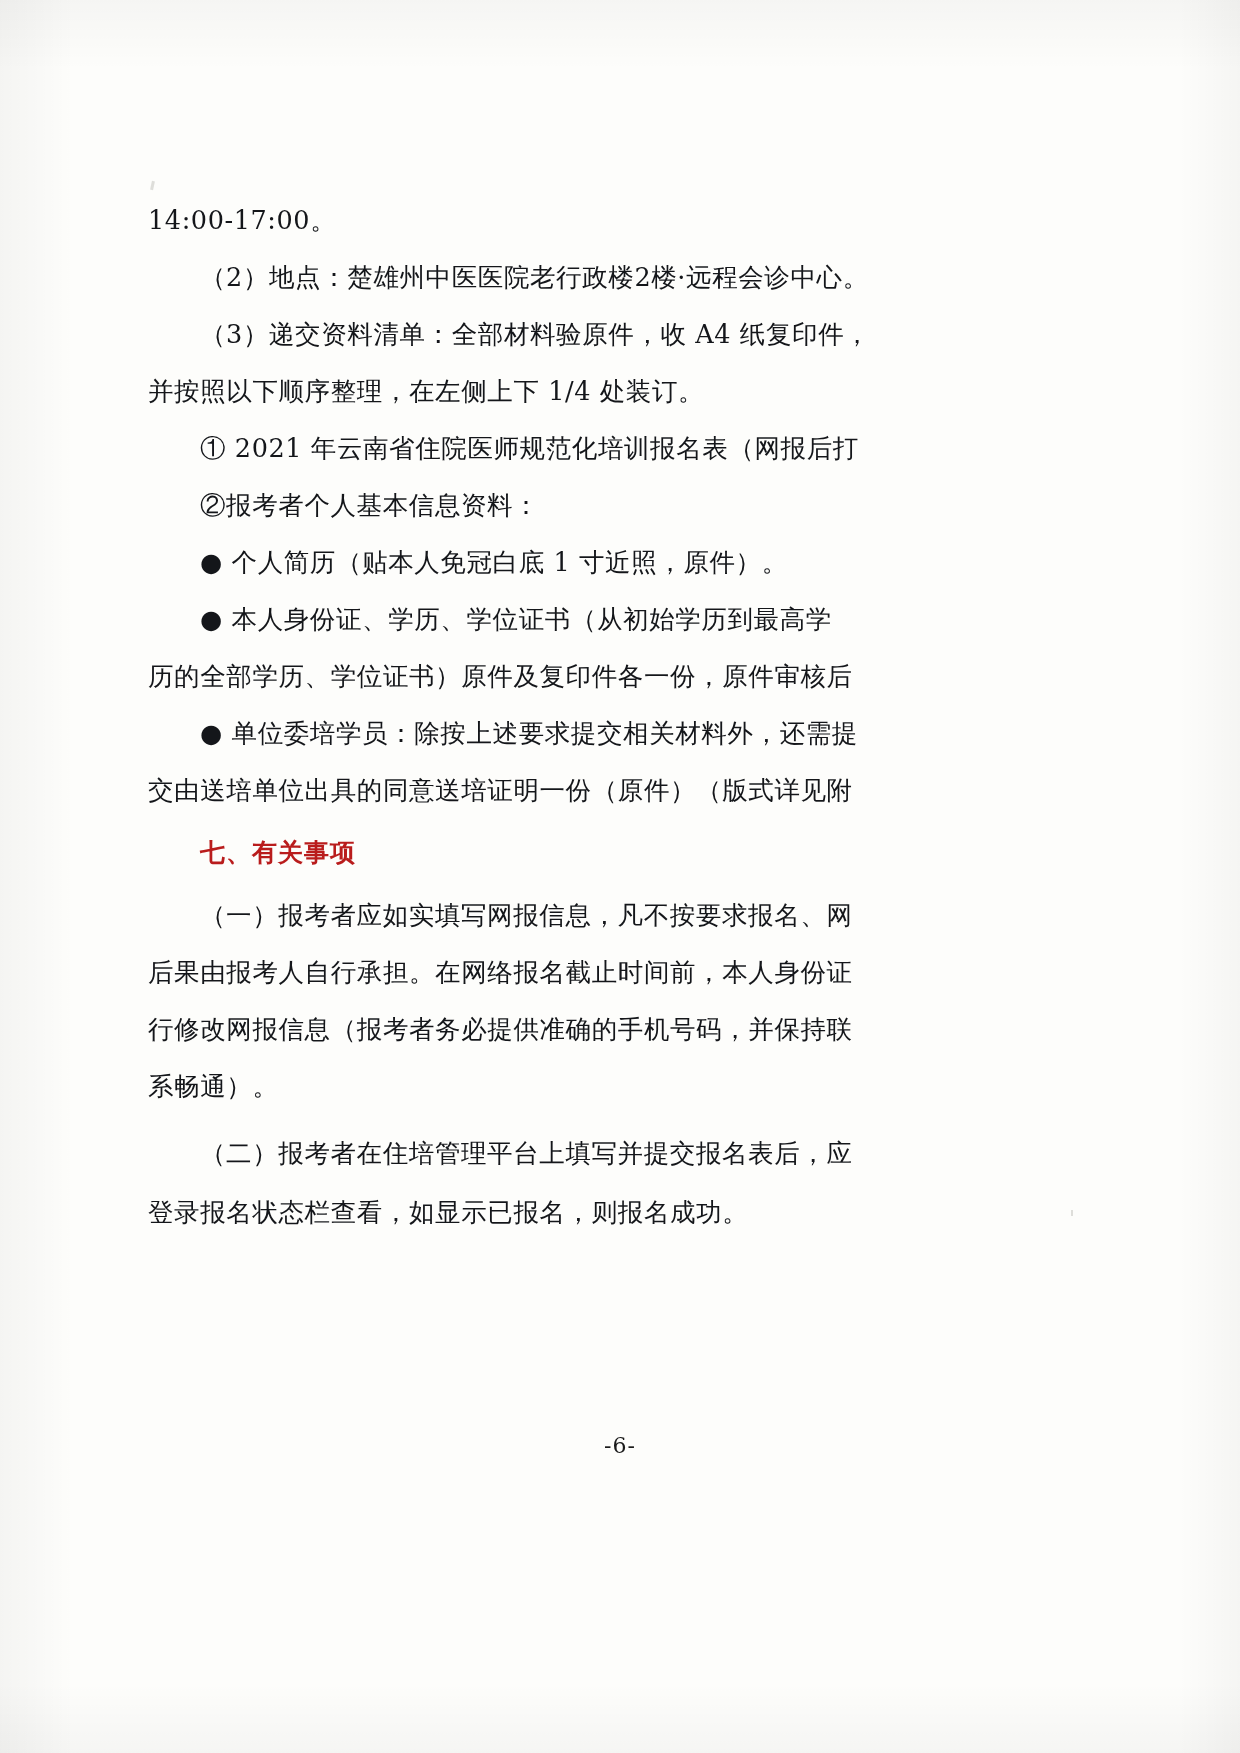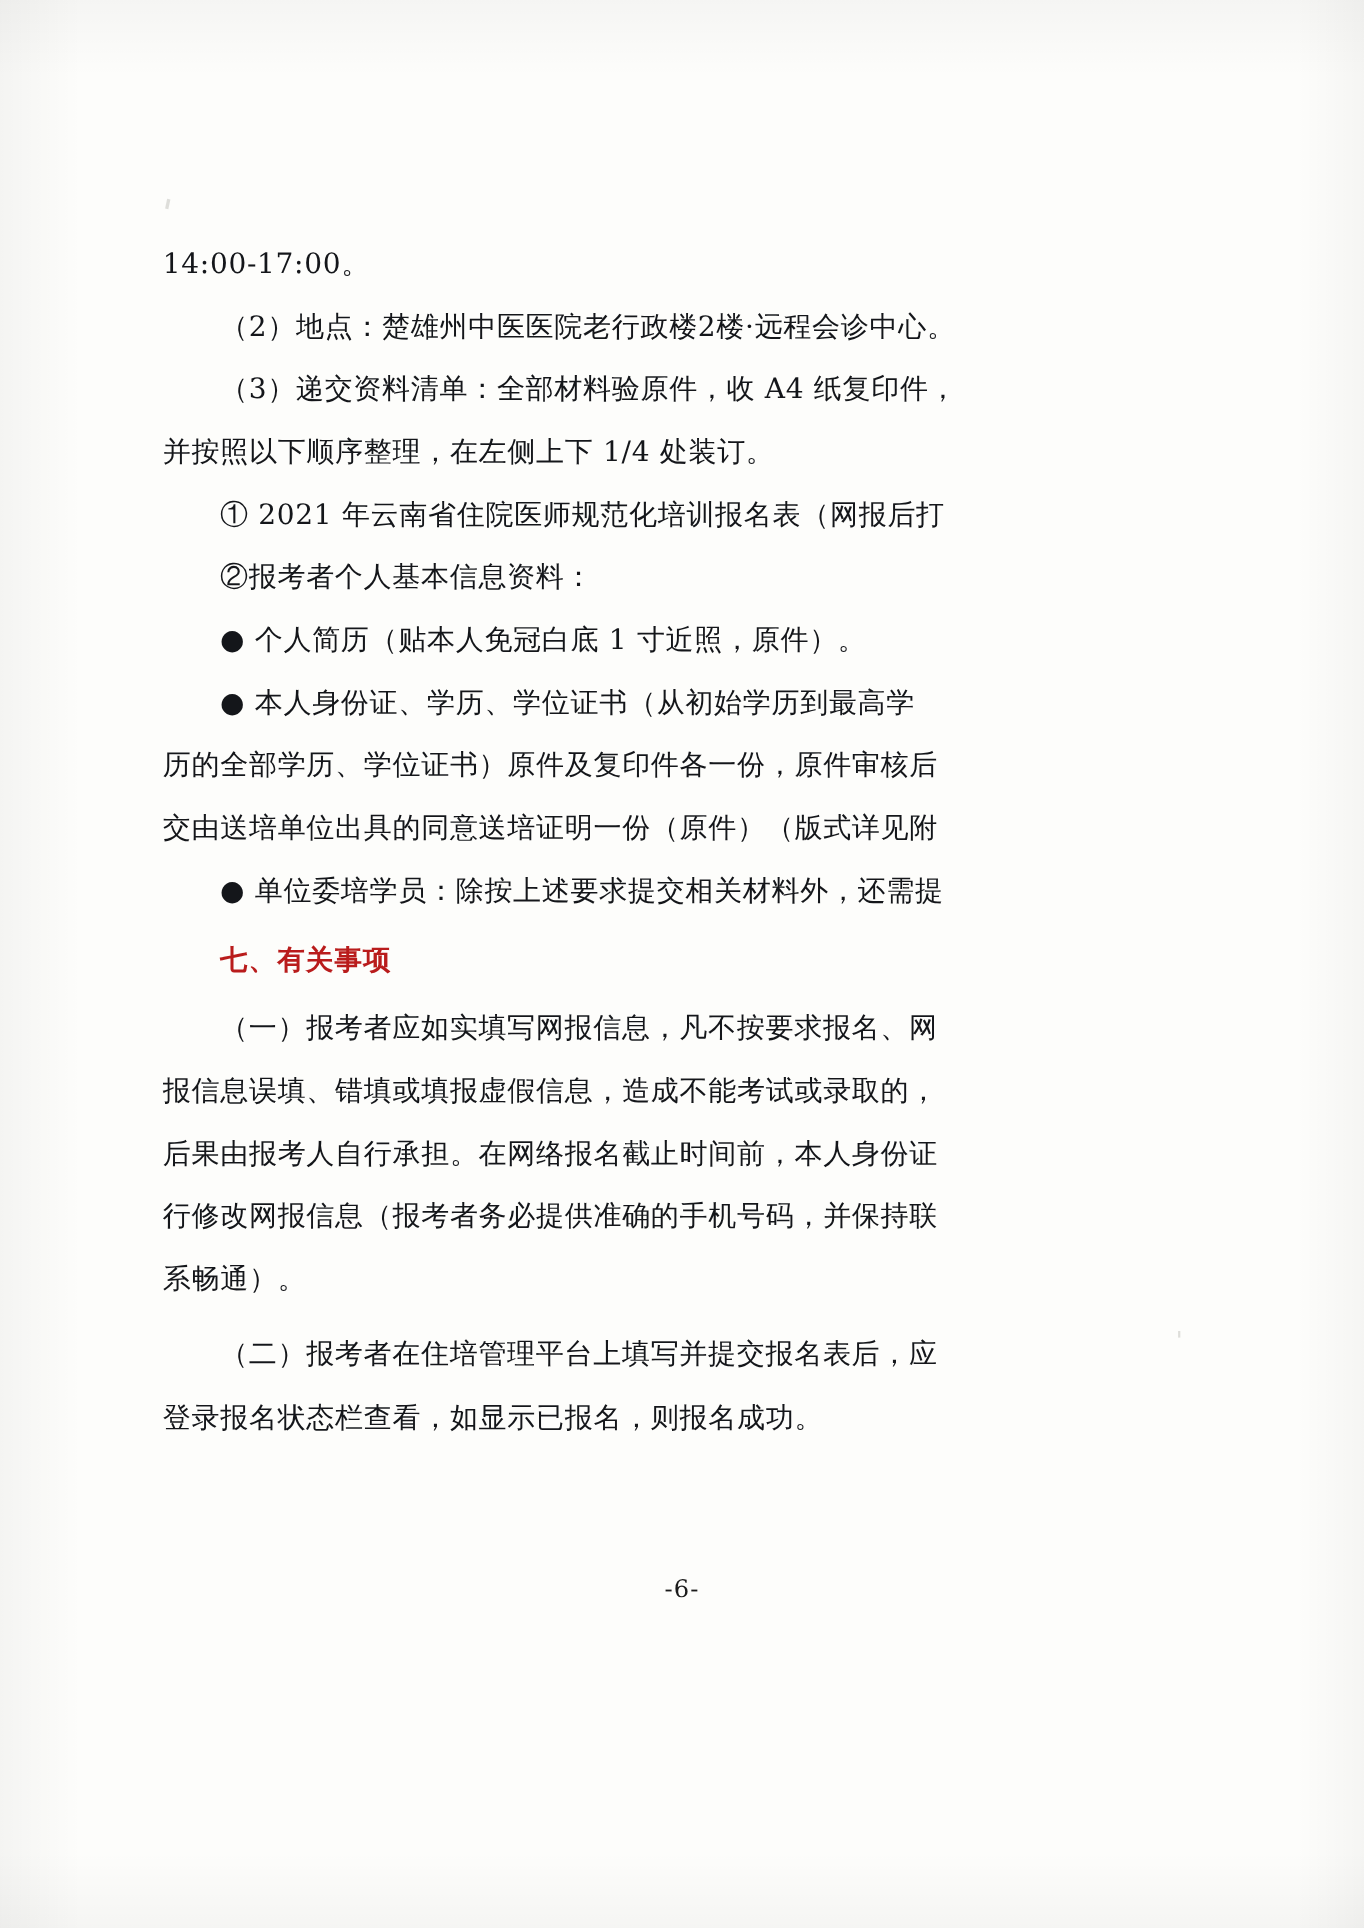--- a/index.html
+++ b/index.html
@@ -22,21 +22,21 @@
     background:
       linear-gradient(to right, rgba(0,0,0,0.035), rgba(0,0,0,0) 6%),
       linear-gradient(to bottom, rgba(0,0,0,0.03), rgba(0,0,0,0) 4%),
       linear-gradient(to left, rgba(0,0,0,0.03), rgba(0,0,0,0) 5%),
       linear-gradient(to top, rgba(0,0,0,0.03), rgba(0,0,0,0) 4%);
     pointer-events: none;
   }
   .body-area {
     position: absolute;
     left: 148px;
-    top: 212px;
+    top: 192px;
     width: 810px;
   }
   .line {
     font-family: "DejaVu Serif", "Liberation Serif", serif;
     font-size: 25.5px;
     line-height: 57px;
     color: #14161a;
     letter-spacing: 0.6px;
     white-space: pre;
   }
@@ -87,27 +87,26 @@
 
     <div class="line">14:00-17:00。</div>
     <div class="line indent">（2）地点：楚雄州中医医院老行政楼2楼·远程会诊中心。</div>
     <div class="line indent">（3）递交资料清单：全部材料验原件，收 A4 纸复印件，</div>
     <div class="line">并按照以下顺序整理，在左侧上下 1/4 处装订。</div>
     <div class="line indent">① 2021 年云南省住院医师规范化培训报名表（网报后打</div>
     <div class="line indent">②报考者个人基本信息资料：</div>
     <div class="line indent">● 个人简历（贴本人免冠白底 1 寸近照，原件）。</div>
     <div class="line indent">● 本人身份证、学历、学位证书（从初始学历到最高学</div>
     <div class="line">历的全部学历、学位证书）原件及复印件各一份，原件审核后</div>
+    <div class="line indent">● 单位委培学员：除按上述要求提交相关材料外，还需提</div>
     <div class="line">交由送培单位出具的同意送培证明一份（原件）（版式详见附</div>
-    <div class="line indent">● 单位委培学员：除按上述要求提交相关材料外，还需提</div>
 
     <div class="heading">七、有关事项</div>
 
     <div class="line indent">（一）报考者应如实填写网报信息，凡不按要求报名、网</div>
-    <div class="line">报信息误填、错填或填报虚假信息，造成不能考试或录取的，</div>
     <div class="line">后果由报考人自行承担。在网络报名截止时间前，本人身份证</div>
     <div class="line">行修改网报信息（报考者务必提供准确的手机号码，并保持联</div>
     <div class="line">系畅通）。</div>
     <div class="line indent gap-top">（二）报考者在住培管理平台上填写并提交报名表后，应</div>
     <div class="line">登录报名状态栏查看，如显示已报名，则报名成功。</div>
 
   </div>
 
   <div class="footer">-6-</div>
 

